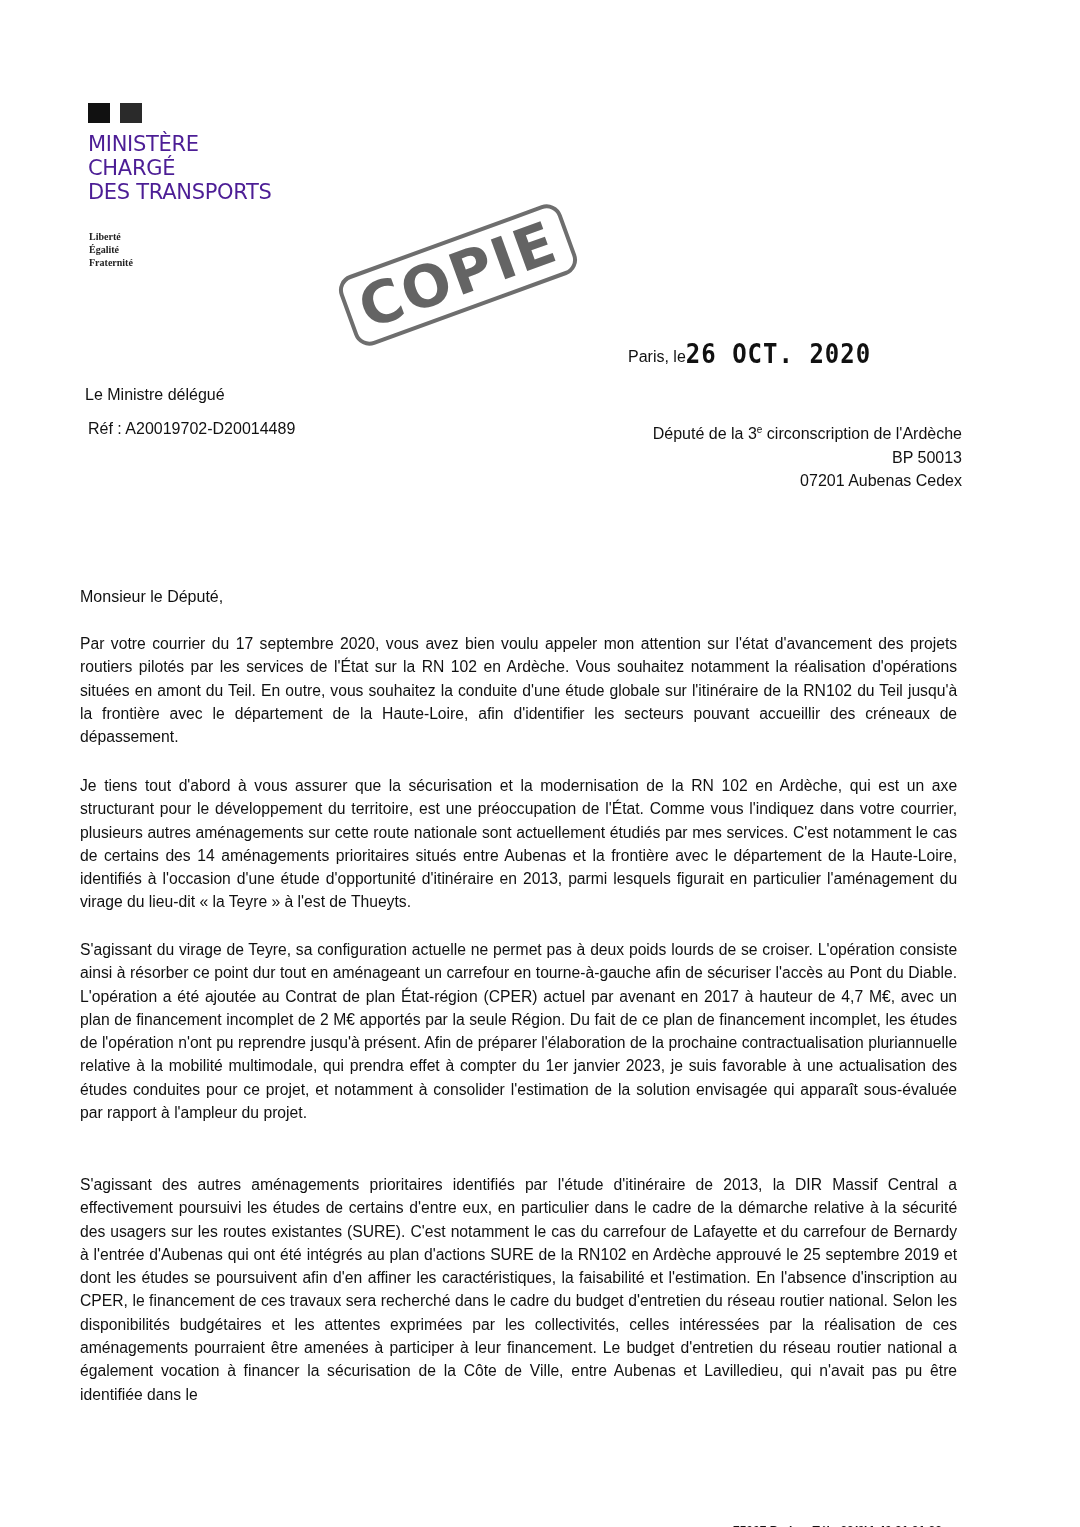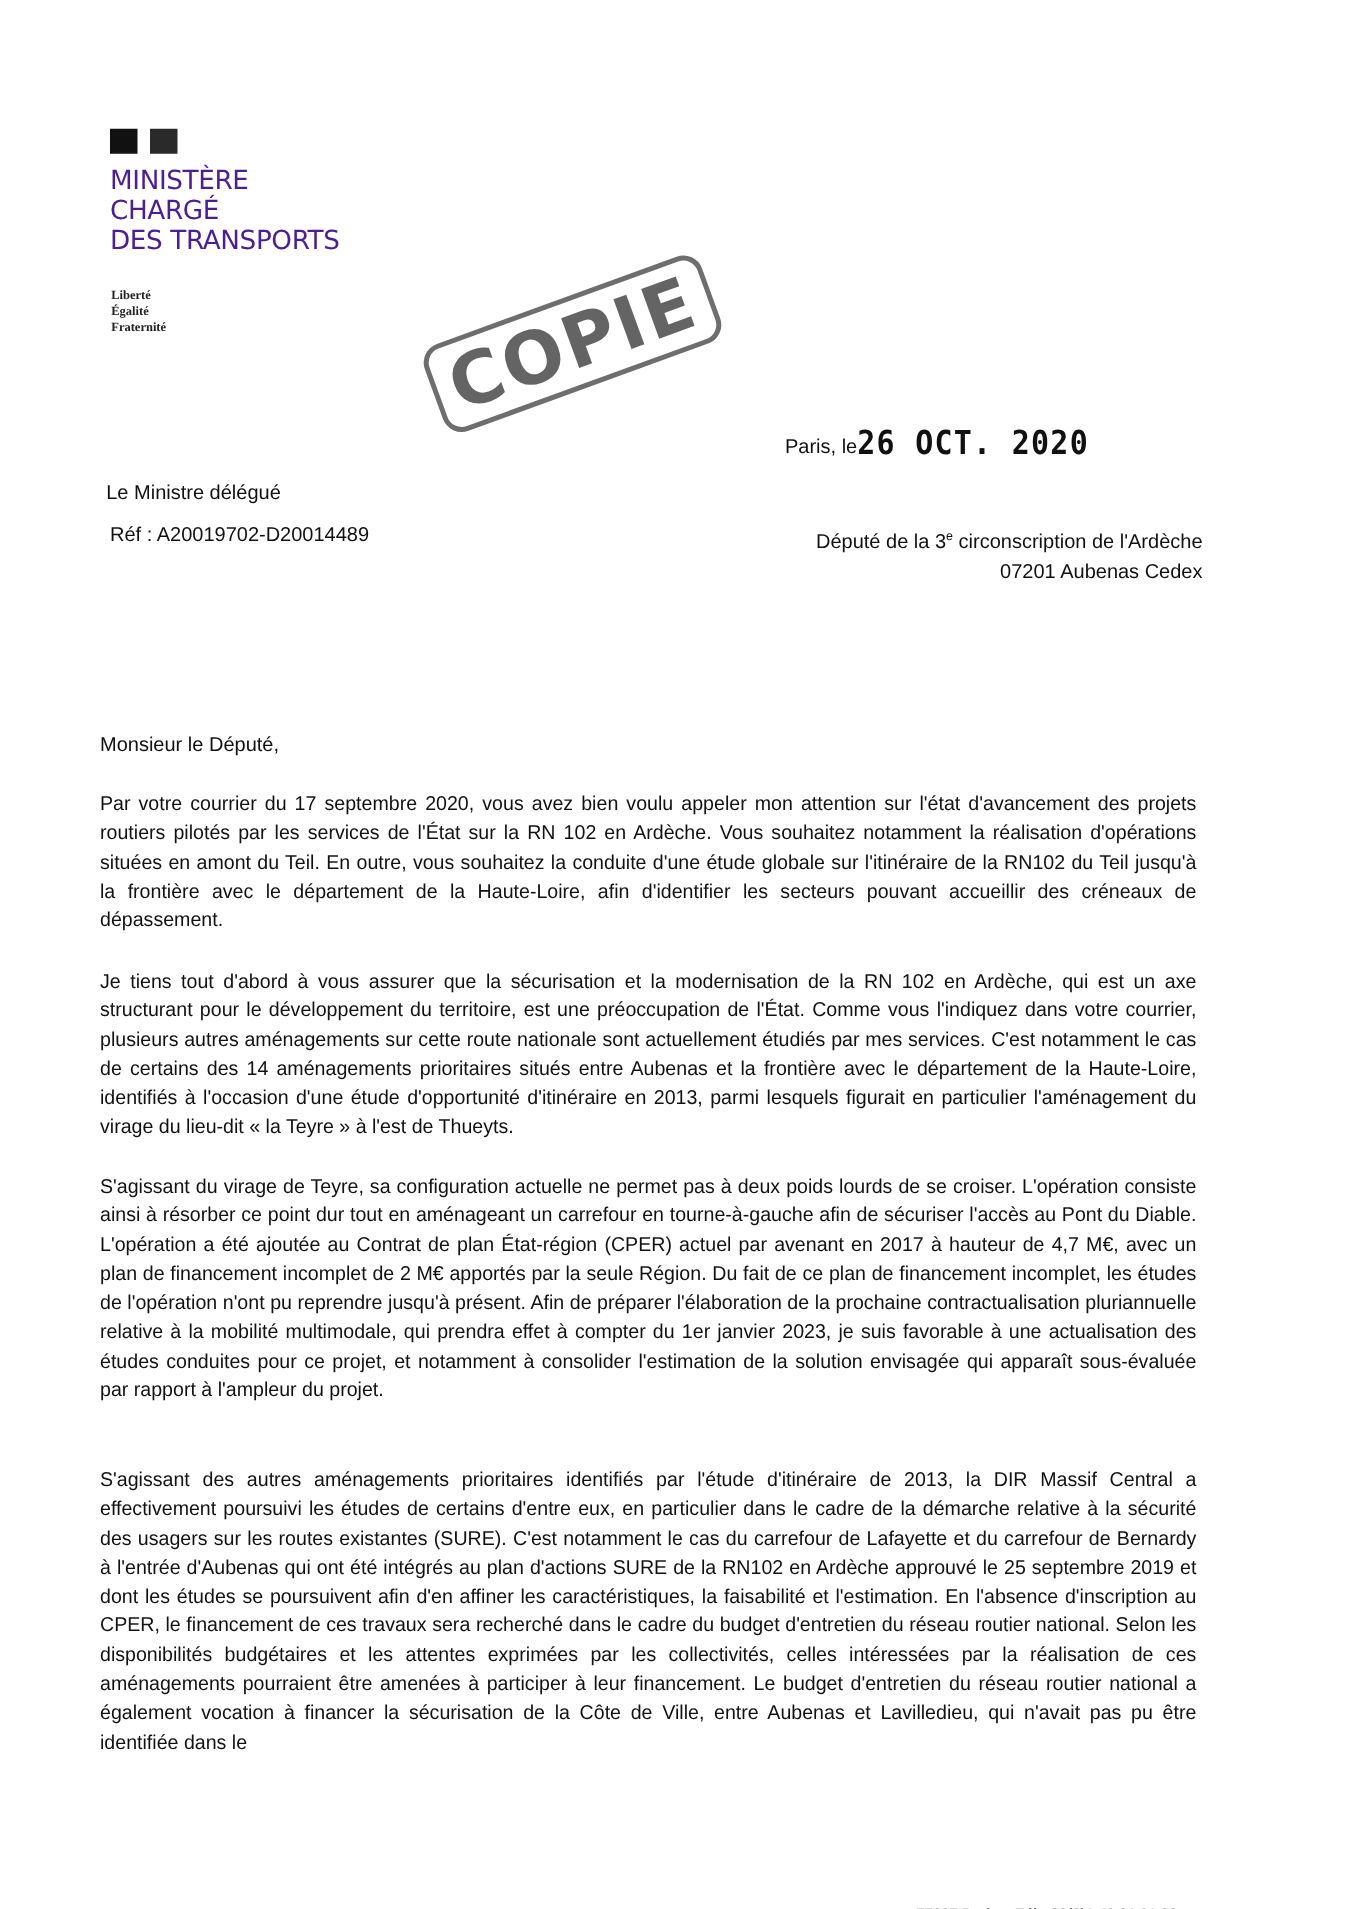--- a/index.html
+++ b/index.html
@@ -57,20 +57,21 @@
 
 <div class="abs date">
   <span>Paris, le</span>
   <span class="stampdate">26 OCT. 2020</span>
 </div>
 
 <div class="abs ref">Réf : A20019702-D20014489</div>
 
 <div class="abs recipient">
   <div><span>Député de la 3</span><sup style="font-size:10px">e</sup><span> circonscription de l'Ardèche</span></div>
+  <div>BP 50013</div>
   <div>07201 Aubenas Cedex</div>
 </div>
 
 <div class="abs salutation">Monsieur le Député,</div>
 
 <div class="abs body p1">Par votre courrier du 17 septembre 2020, vous avez bien voulu appeler mon attention sur l'état d'avancement des projets routiers pilotés par les services de l'État sur la RN 102 en Ardèche. Vous souhaitez notamment la réalisation d'opérations situées en amont du Teil. En outre, vous souhaitez la conduite d'une étude globale sur l'itinéraire de la RN102 du Teil jusqu'à la frontière avec le département de la Haute-Loire, afin d'identifier les secteurs pouvant accueillir des créneaux de dépassement.</div>
 <div class="abs body p2">Je tiens tout d'abord à vous assurer que la sécurisation et la modernisation de la RN 102 en Ardèche, qui est un axe structurant pour le développement du territoire, est une préoccupation de l'État. Comme vous l'indiquez dans votre courrier, plusieurs autres aménagements sur cette route nationale sont actuellement étudiés par mes services. C'est notamment le cas de certains des 14 aménagements prioritaires situés entre Aubenas et la frontière avec le département de la Haute-Loire, identifiés à l'occasion d'une étude d'opportunité d'itinéraire en 2013, parmi lesquels figurait en particulier l'aménagement du virage du lieu-dit « la Teyre » à l'est de Thueyts.</div>
 <div class="abs body p3">S'agissant du virage de Teyre, sa configuration actuelle ne permet pas à deux poids lourds de se croiser. L'opération consiste ainsi à résorber ce point dur tout en aménageant un carrefour en tourne-à-gauche afin de sécuriser l'accès au Pont du Diable. L'opération a été ajoutée au Contrat de plan État-région (CPER) actuel par avenant en 2017 à hauteur de 4,7 M€, avec un plan de financement incomplet de 2 M€ apportés par la seule Région. Du fait de ce plan de financement incomplet, les études de l'opération n'ont pu reprendre jusqu'à présent. Afin de préparer l'élaboration de la prochaine contractualisation pluriannuelle relative à la mobilité multimodale, qui prendra effet à compter du 1er janvier 2023, je suis favorable à une actualisation des études conduites pour ce projet, et notamment à consolider l'estimation de la solution envisagée qui apparaît sous-évaluée par rapport à l'ampleur du projet.</div>
 <div class="abs body p4">S'agissant des autres aménagements prioritaires identifiés par l'étude d'itinéraire de 2013, la DIR Massif Central a effectivement poursuivi les études de certains d'entre eux, en particulier dans le cadre de la démarche relative à la sécurité des usagers sur les routes existantes (SURE). C'est notamment le cas du carrefour de Lafayette et du carrefour de Bernardy à l'entrée d'Aubenas qui ont été intégrés au plan d'actions SURE de la RN102 en Ardèche approuvé le 25 septembre 2019 et dont les études se poursuivent afin d'en affiner les caractéristiques, la faisabilité et l'estimation. En l'absence d'inscription au CPER, le financement de ces travaux sera recherché dans le cadre du budget d'entretien du réseau routier national. Selon les disponibilités budgétaires et les attentes exprimées par les collectivités, celles intéressées par la réalisation de ces aménagements pourraient être amenées à participer à leur financement. Le budget d'entretien du réseau routier national a également vocation à financer la sécurisation de la Côte de Ville, entre Aubenas et Lavilledieu, qui n'avait pas pu être identifiée dans le</div>
 

